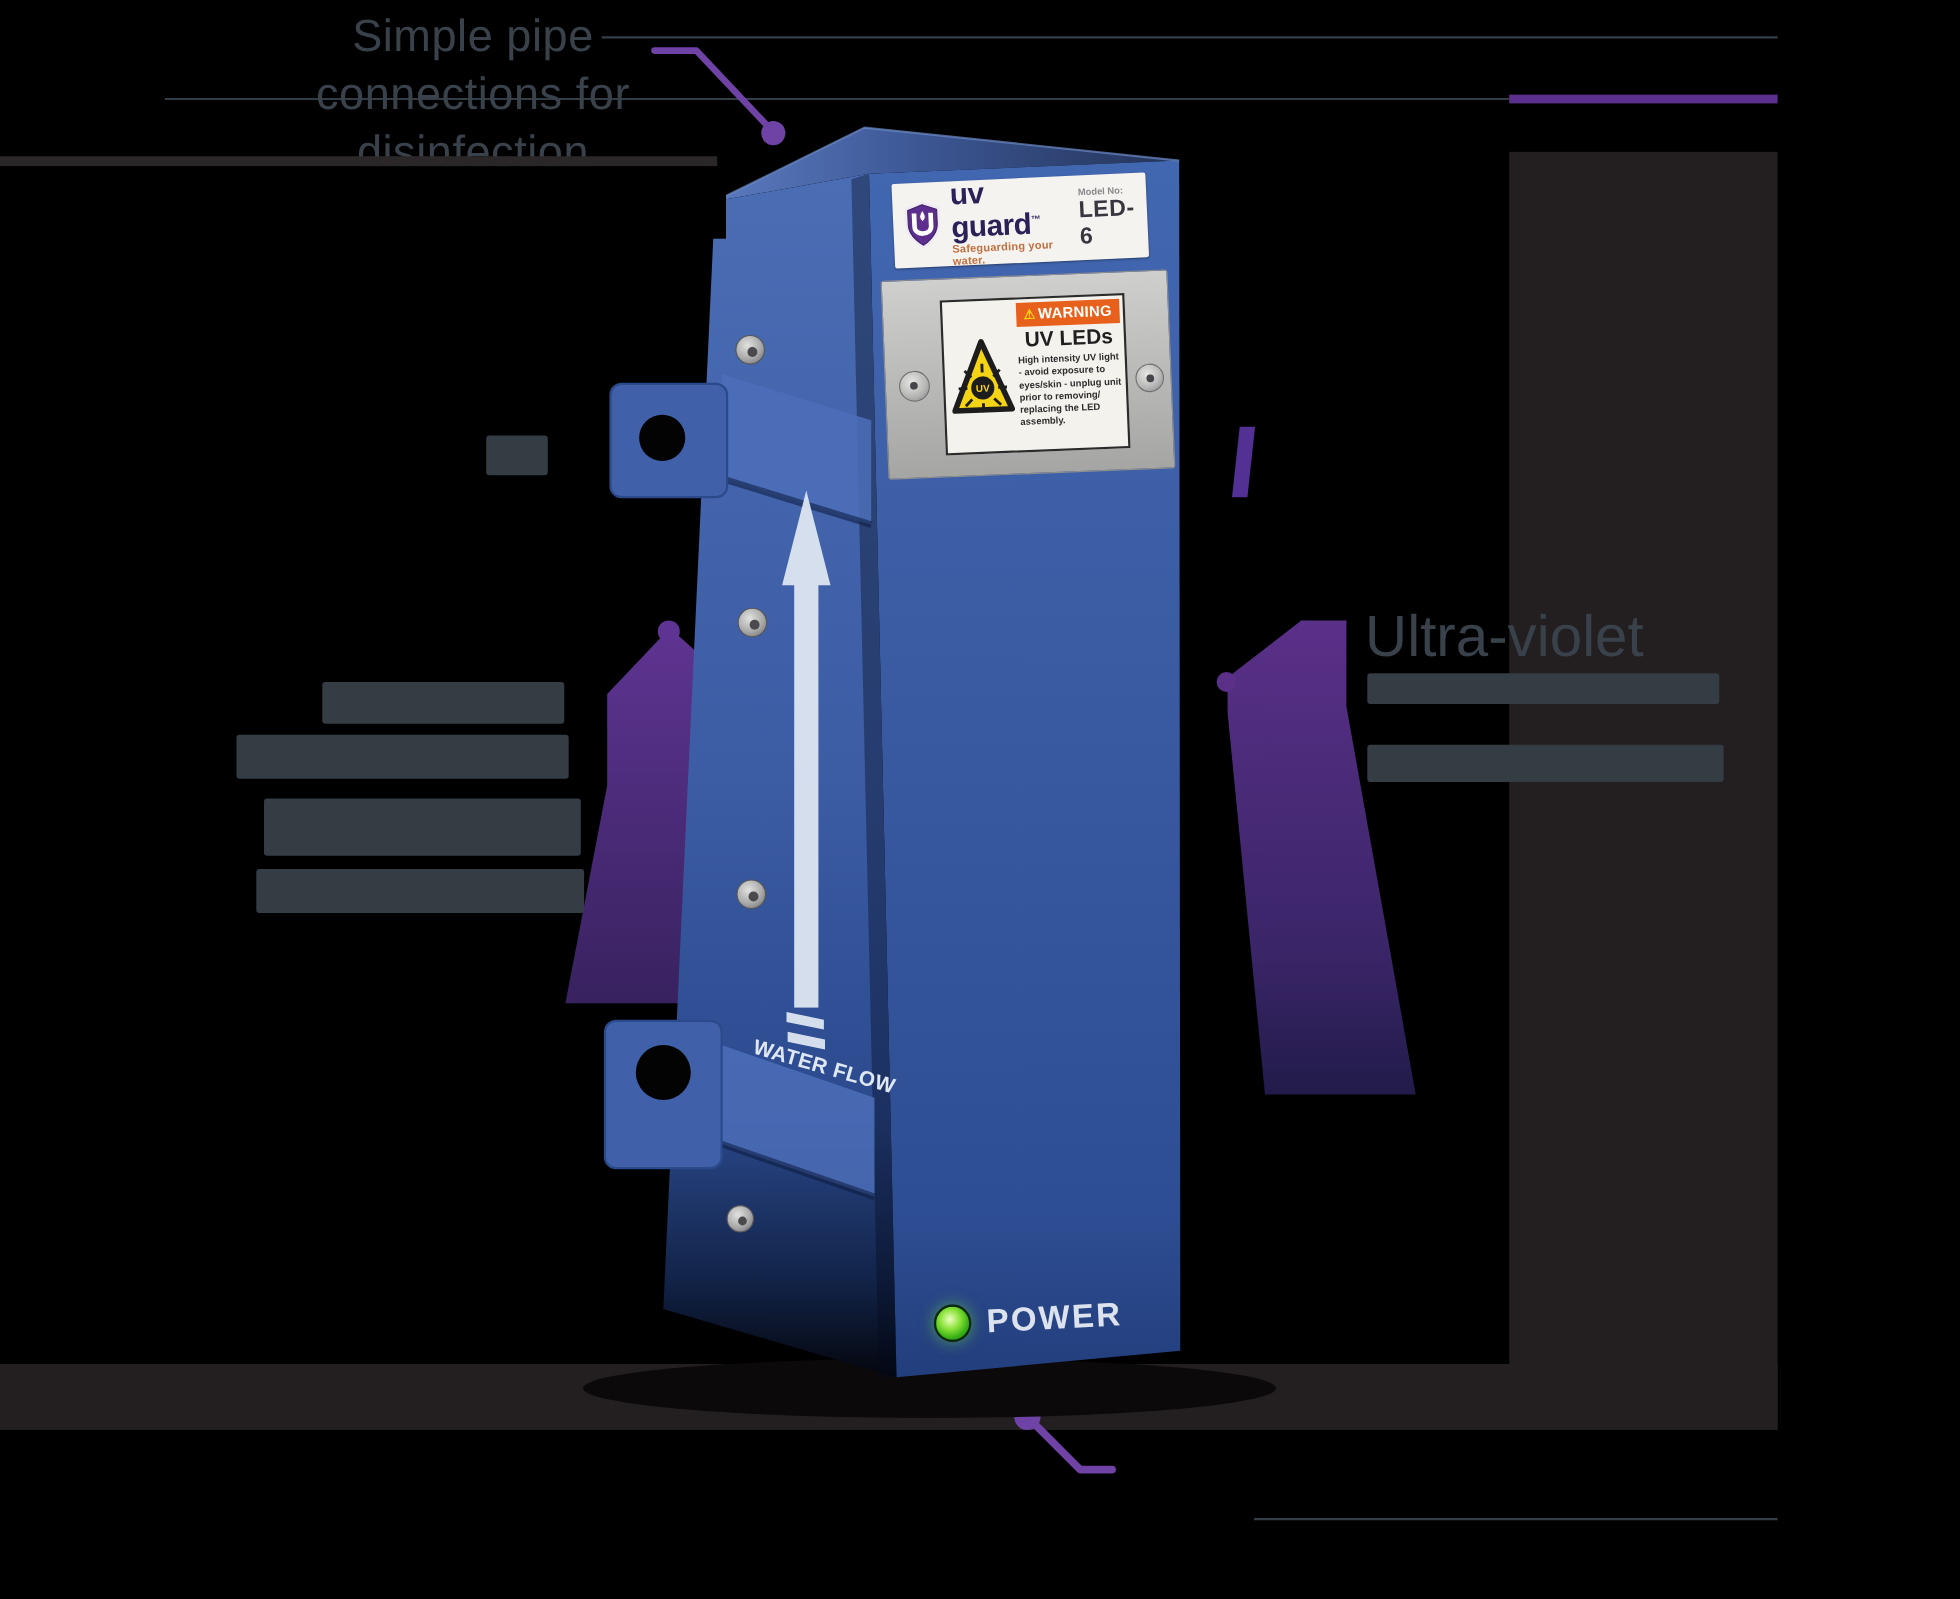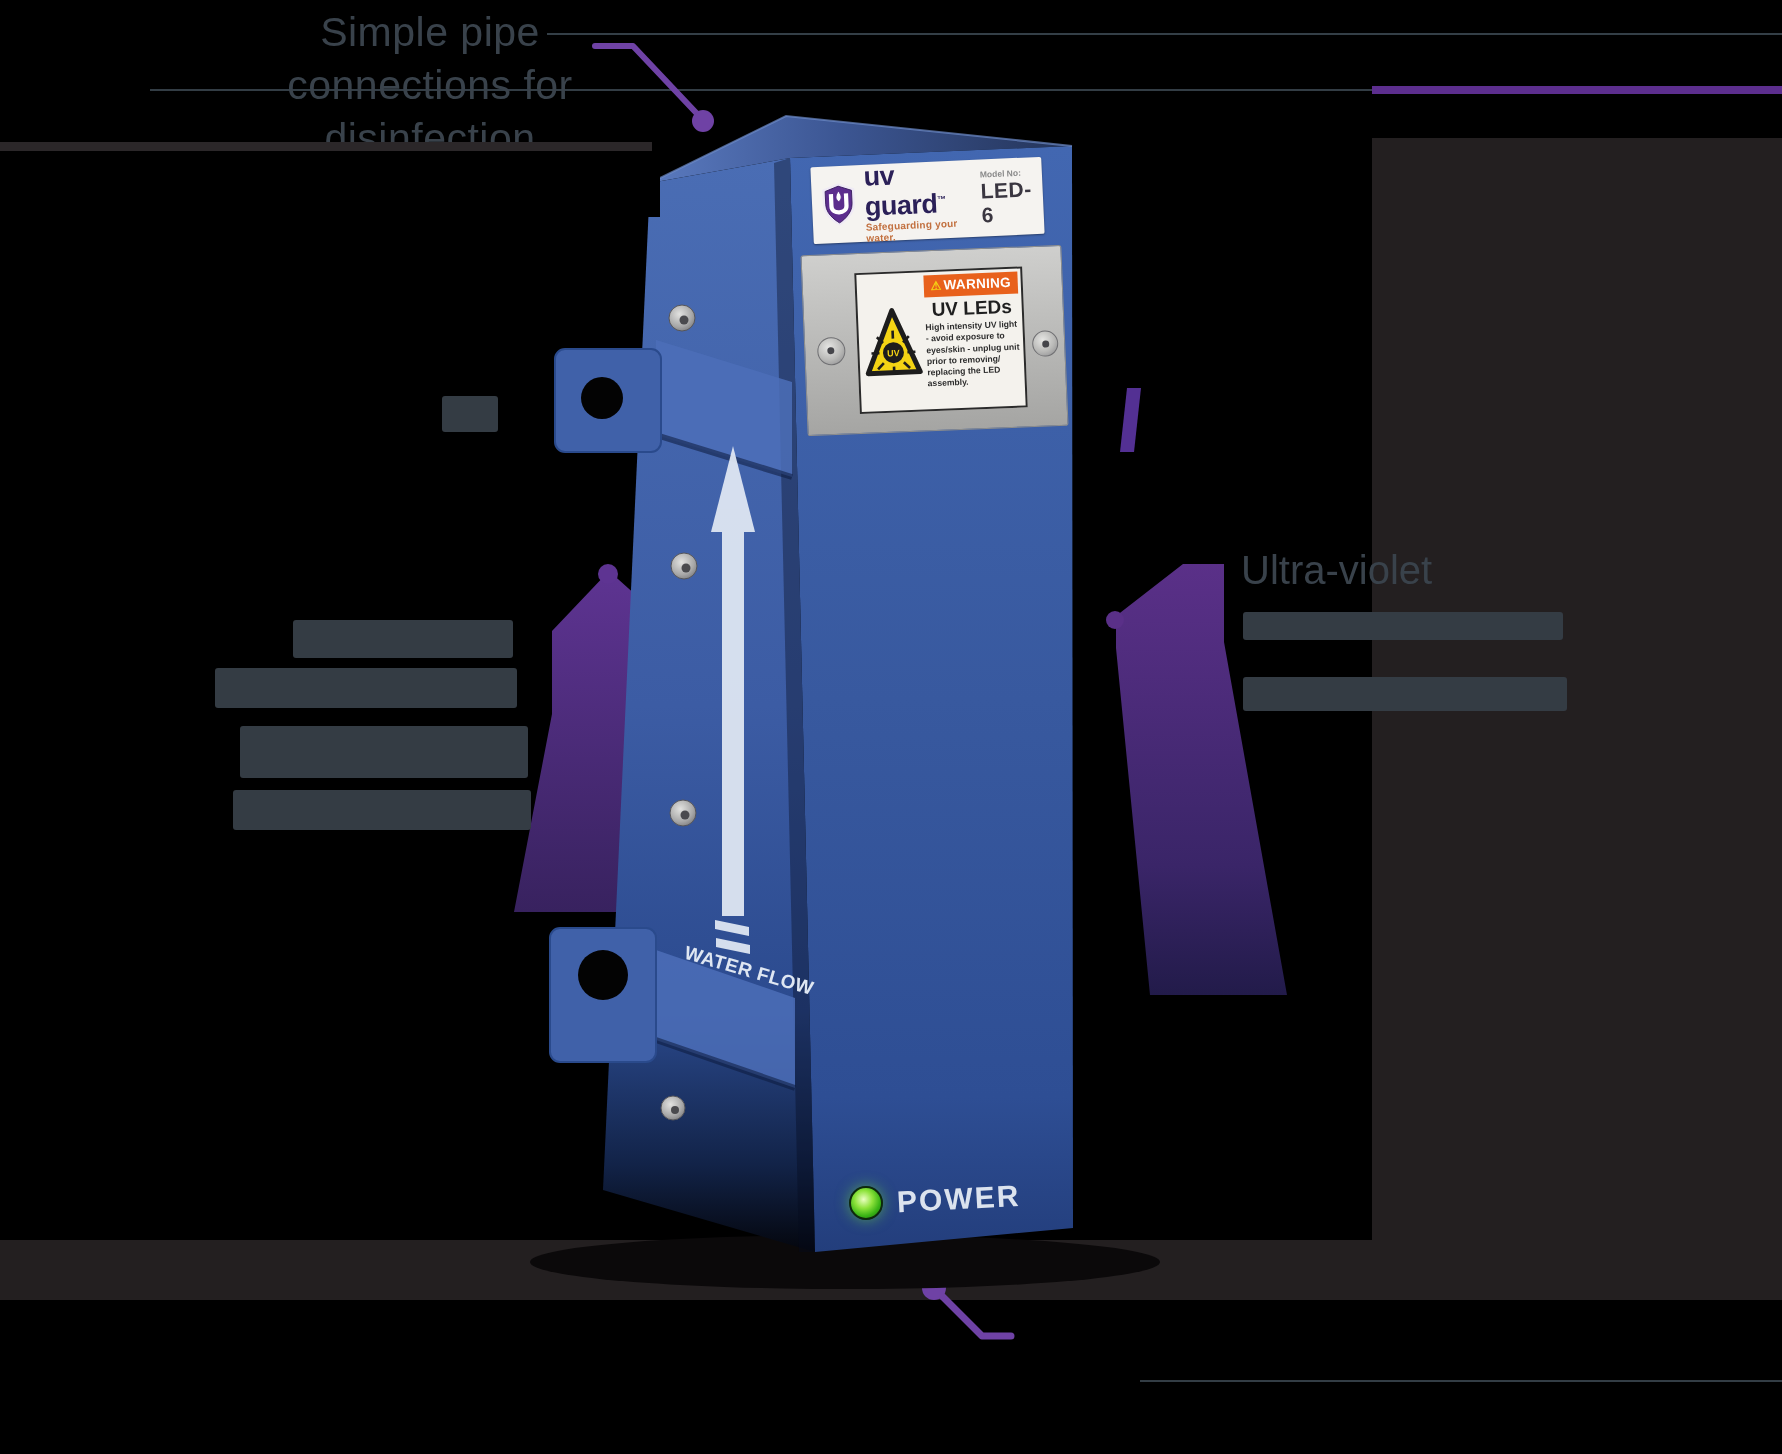--- a/index.html
+++ b/index.html
@@ -1,16 +1,16 @@
 <!DOCTYPE html>
 <html><head>
 <meta charset="utf-8">
 <style>
   html,body{margin:0;padding:0;background:#000;}
-  #stage{position:relative;width:1782px;height:1454px;background:#000;overflow:hidden;
+  #stage{position:relative;width:1616px;height:1454px;background:#000;overflow:hidden;
          font-family:"Liberation Sans",sans-serif;}
   #stage svg.base{position:absolute;left:0;top:0;z-index:1;}
   .txt{position:absolute;z-index:2;color:#39424b;font-weight:500;}
   .callout{font-size:41px;line-height:53px;letter-spacing:.5px;}
   .center{text-align:center;}
   .bar{position:absolute;z-index:2;background:#343c44;border-radius:3px;}
   .occl{position:absolute;z-index:3;}
   
   .brandplate{position:absolute;left:812px;top:162px;width:231px;height:77px;background:#f5f3f0;
     border-radius:2px;transform:rotate(-2.6deg);z-index:2;display:flex;align-items:center;
@@ -179,21 +179,21 @@
   </div>
 
   <div>
     <div class="bar" style="left:442px;top:396px;width:56px;height:36px;"></div>
     <div class="bar" style="left:293px;top:620px;width:220px;height:38px;"></div>
     <div class="bar" style="left:215px;top:668px;width:302px;height:40px;"></div>
     <div class="bar" style="left:240px;top:726px;width:288px;height:52px;"></div>
     <div class="bar" style="left:233px;top:790px;width:298px;height:40px;"></div>
   </div>
 
-  <div class="txt" style="left:1241px;top:548px;font-size:40px;">Ultra-violet</div>
+  <div class="txt" style="left:1241px;top:548px;font-size:53px;">Ultra-violet</div>
   <div class="bar" style="left:1243px;top:612px;width:320px;height:28px;"></div>
   <div class="bar" style="left:1243px;top:677px;width:324px;height:34px;"></div>
 
   <div class="txt callout" style="left:1016px;top:1302px;font-size:44px;line-height:62px;">
   </div>
 
   <div class="brandplate">
     <svg width="44" height="54" viewBox="0 0 40 48">
       <path d="M20,1 L37,7 V23 C37,37 20,46 20,46 C20,46 3,37 3,23 V7 Z" fill="#efeaf5"></path>
       <path d="M20,4 L34,9 V23 C34,35 20,43 20,43 C20,43 6,35 6,23 V9 Z" fill="#5d2e8e" stroke="#3c1f63" stroke-width="1"></path>

